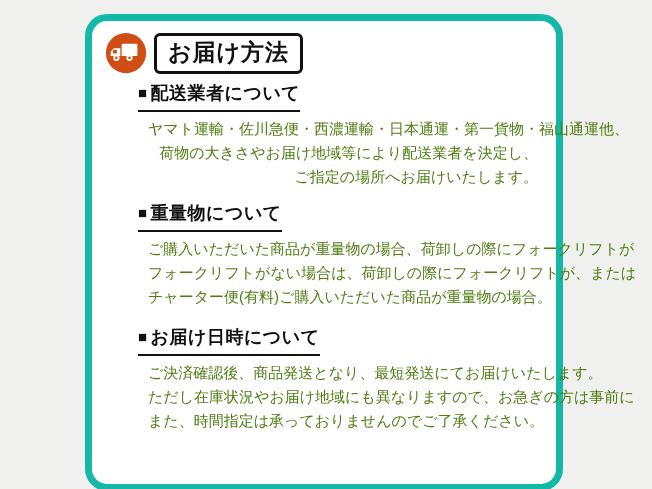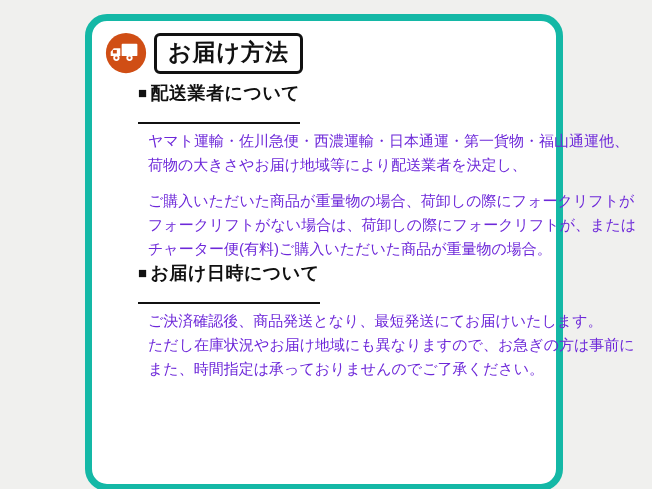--- a/index.html
+++ b/index.html
@@ -46,40 +46,41 @@
     font-weight: bold;
     color: #111111;
     letter-spacing: 1px;
   }
   .section {
     margin-left: 46px;
     margin-right: 18px;
   }
   .section.s1 { margin-top: 7px; }
   .section.s2 { margin-top: 12px; }
-  .section.s3 { }
+  .section.s3 { margin-top: 16px; }
   .section-heading {
     display: inline-block;
     font-size: 18px;
     font-weight: bold;
     color: #111111;
     border-bottom: 2px solid #111111;
-    padding-bottom: 17px;
+    padding-bottom: 5px;
     letter-spacing: 0.5px;
   }
   .section-heading .bullet {
     font-size: 15px;
     margin-right: 3px;
     vertical-align: 1px;
   }
   .section-body {
     margin: 5px 0 0 10px;
     font-size: 15px;
     line-height: 24px;
-    color: #6d28d9;
+    color: #4d7c0f;
+    text-align: right;
   }
   .section-body div { white-space: nowrap; }
 </style>
 </head>
 <body>
 
 <div class="canvas">
   <div class="card">
 
     <div class="header-row">
@@ -96,24 +97,28 @@
       <div class="title-box">お届け方法</div>
     </div>
 
     <div class="section s1">
       <div class="section-heading">
         <span class="bullet">■</span><span>配送業者について</span>
       </div>
       <div class="section-body">
         <div>ヤマト運輸・佐川急便・西濃運輸・日本通運・第一貨物・福山通運他、</div>
         <div>荷物の大きさやお届け地域等により配送業者を決定し、</div>
+        <div>ご指定の場所へお届けいたします。</div>
       </div>
     </div>
 
     <div class="section s2">
+      <div class="section-heading">
+        <span class="bullet">■</span><span>重量物について</span>
+      </div>
       <div class="section-body">
         <div>ご購入いただいた商品が重量物の場合、荷卸しの際にフォークリフトが</div>
         <div>フォークリフトがない場合は、荷卸しの際にフォークリフトが、または</div>
         <div>チャーター便(有料)ご購入いただいた商品が重量物の場合。</div>
       </div>
     </div>
 
     <div class="section s3">
       <div class="section-heading">
         <span class="bullet">■</span><span>お届け日時について</span>

